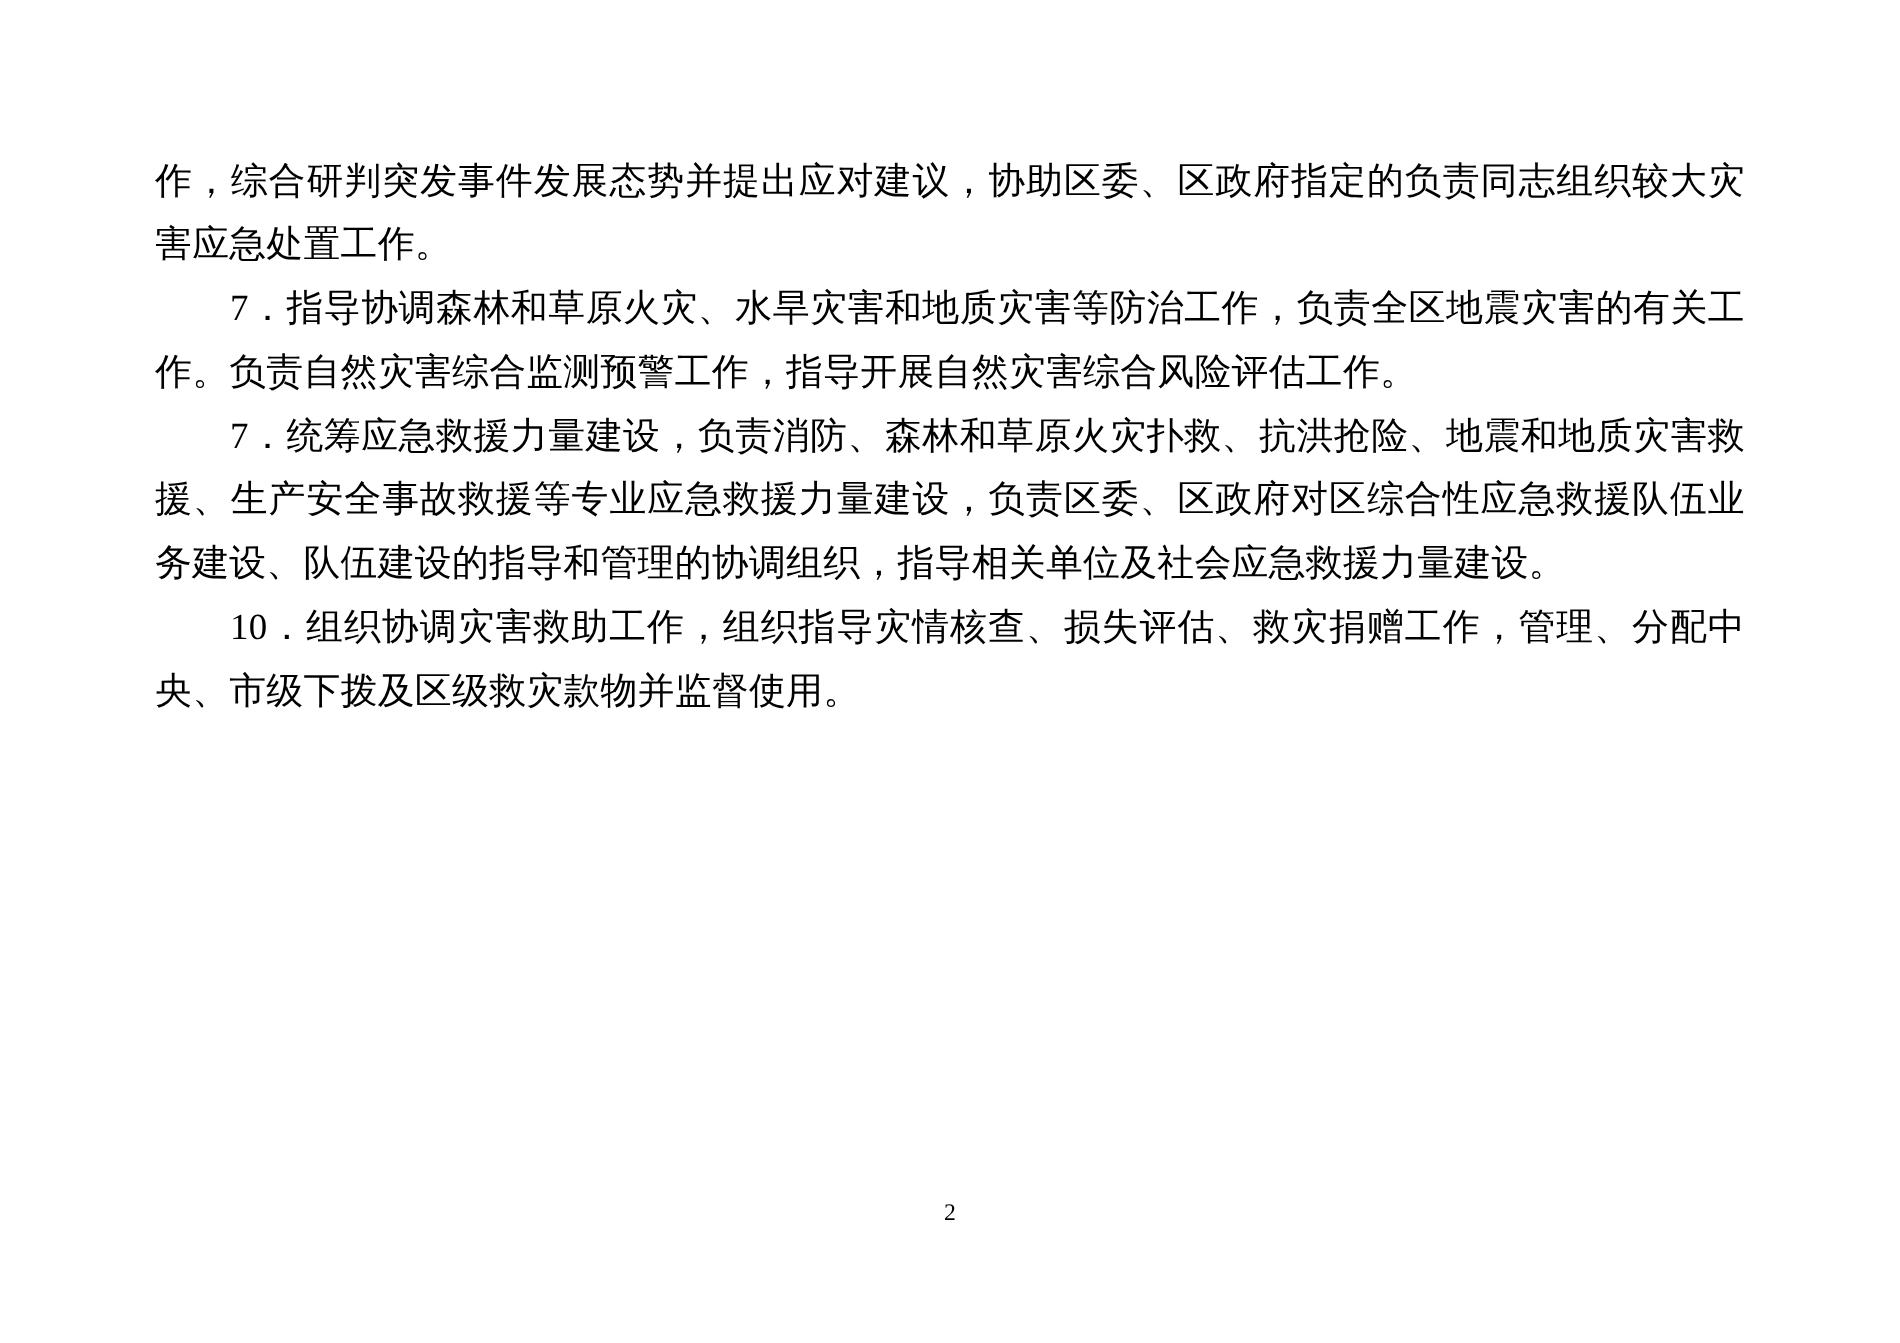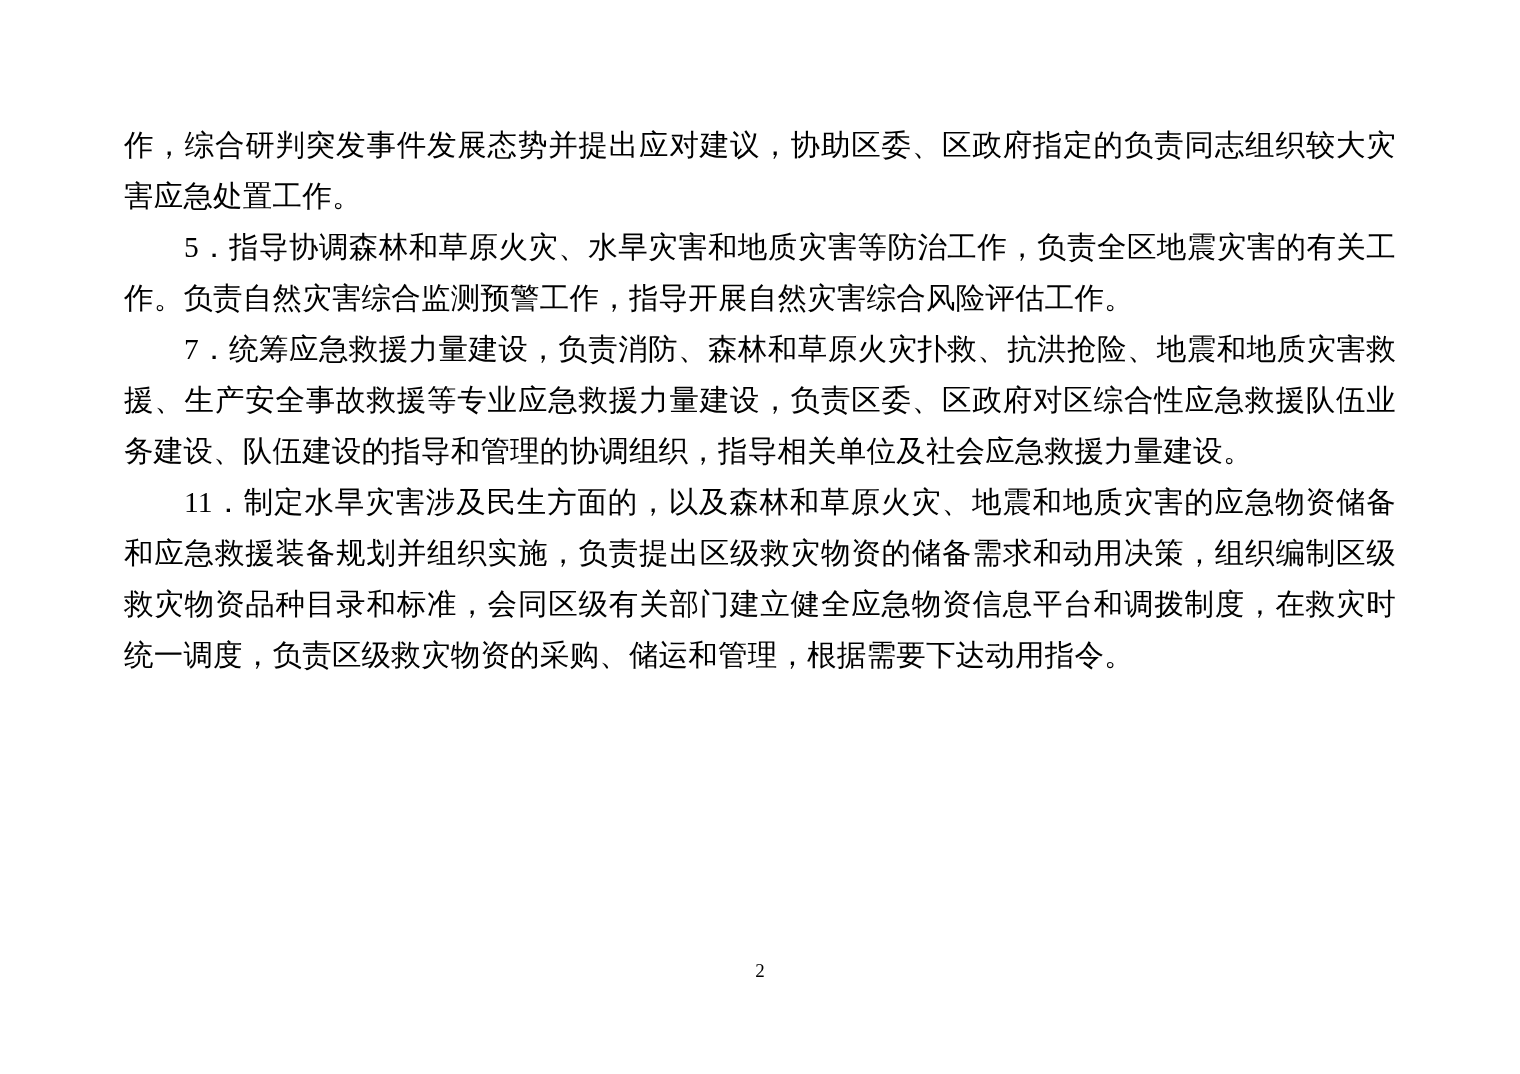--- a/index.html
+++ b/index.html
@@ -51,18 +51,18 @@
     font-family: "Liberation Serif", "DejaVu Serif", serif;
     color: #000000;
   }
 </style>
 </head>
 <body>
 
 <div class="page">
   <div class="content">
     <p class="para">作，综合研判突发事件发展态势并提出应对建议，协助区委、区政府指定的负责同志组织较大灾害应急处置工作。</p>
-    <p class="para indent">5．指导协调森林和草原火灾、水旱灾害和地质灾害等防治工作，负责全区地震灾害的有关工作。负责自然灾害综合监测预警工作，指导开展自然灾害综合风险评估工作。</p>
+    <p class="para indent">7．指导协调森林和草原火灾、水旱灾害和地质灾害等防治工作，负责全区地震灾害的有关工作。负责自然灾害综合监测预警工作，指导开展自然灾害综合风险评估工作。</p>
     <p class="para indent">7．统筹应急救援力量建设，负责消防、森林和草原火灾扑救、抗洪抢险、地震和地质灾害救援、生产安全事故救援等专业应急救援力量建设，负责区委、区政府对区综合性应急救援队伍业务建设、队伍建设的指导和管理的协调组织，指导相关单位及社会应急救援力量建设。</p>
-    <p class="para indent">11．制定水旱灾害涉及民生方面的，以及森林和草原火灾、地震和地质灾害的应急物资储备和应急救援装备规划并组织实施，负责提出区级救灾物资的储备需求和动用决策，组织编制区级救灾物资品种目录和标准，会同区级有关部门建立健全应急物资信息平台和调拨制度，在救灾时统一调度，负责区级救灾物资的采购、储运和管理，根据需要下达动用指令。</p>
+    <p class="para indent">10．组织协调灾害救助工作，组织指导灾情核查、损失评估、救灾捐赠工作，管理、分配中央、市级下拨及区级救灾款物并监督使用。</p>
   </div>
   <div class="page-number">2</div>
 </div>
 
 </body></html>

